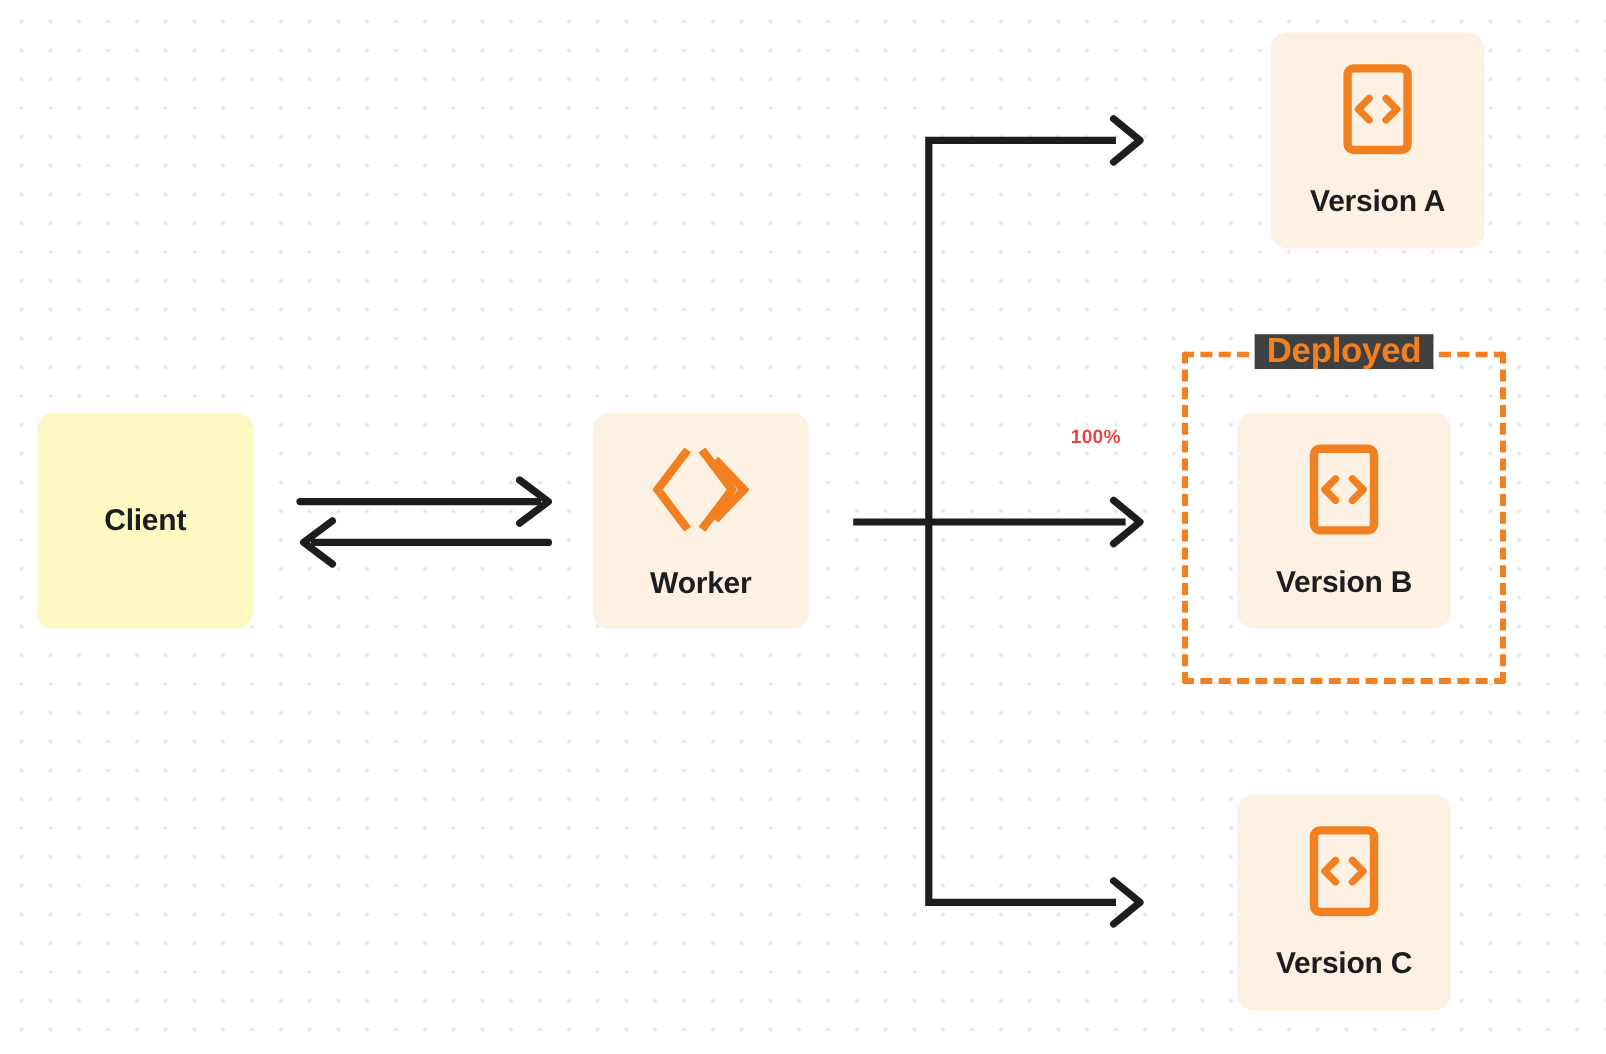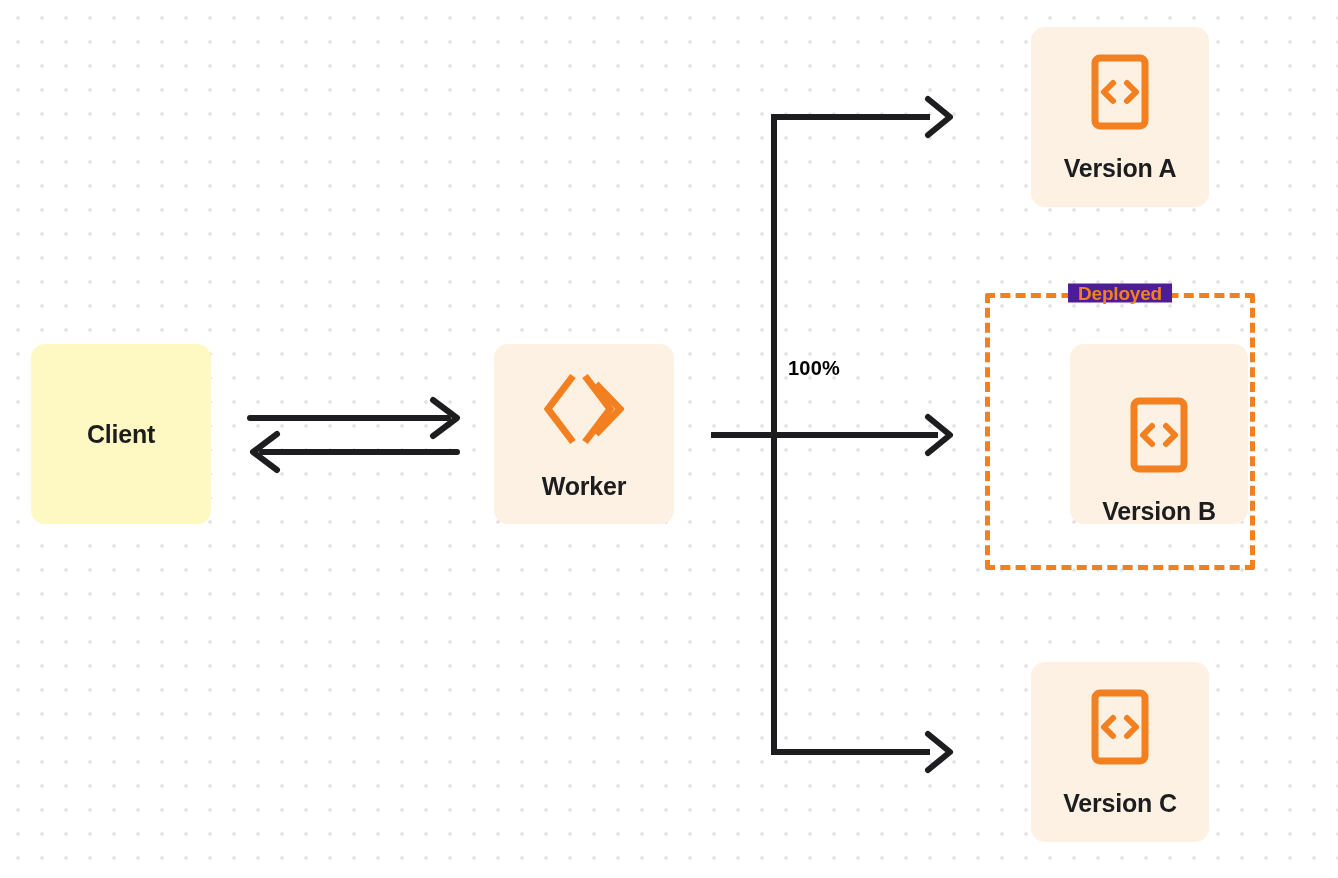--- a/index.html
+++ b/index.html
@@ -63,60 +63,60 @@
     background: #fdf1e3;
   }
   .worker-node .node-label { margin-top: 22px; }
 
   
   .version-node {
     width: 178px;
     height: 180px;
     background: #fdf1e3;
   }
-  .version-a { left: 1031px; top: 27px; }
-  .version-b { left: 1070px; top: 344px; justify-content: flex-end; }
+  .version-a { left: 1059px; top: 27px; }
+  .version-b { left: 1031px; top: 344px; }
   .version-c { left: 1031px; top: 662px; }
   .version-node .node-label { margin-top: 22px; }
 
   
   .deployed-group {
     position: absolute;
     left: 985px;
     top: 293px;
     width: 270px;
     height: 277px;
     border: 5px dashed #f38020;
     border-radius: 3px;
   }
 
   .deployed-label {
     position: absolute;
     left: 50%;
     top: -5px;
     transform: translate(-50%, -50%);
-    background: #4c1d95;
+    background: #404040;
     padding: 0 10px;
     color: #f38020;
-    font-size: 19px;
+    font-size: 29px;
     font-weight: 700;
     letter-spacing: -0.2px;
     white-space: nowrap;
     line-height: 1;
   }
 
   
   .traffic-label {
     position: absolute;
     left: 788px;
     top: 350px;
     width: 146px;
-    text-align: left;
-    color: #000000;
-    font-size: 20px;
+    text-align: right;
+    color: #ef4444;
+    font-size: 16px;
     font-weight: 700;
     line-height: 1.85;
     letter-spacing: 0.2px;
   }
 
   
   .arrow-layer {
     position: absolute;
     inset: 0;
     width: 1338px;

